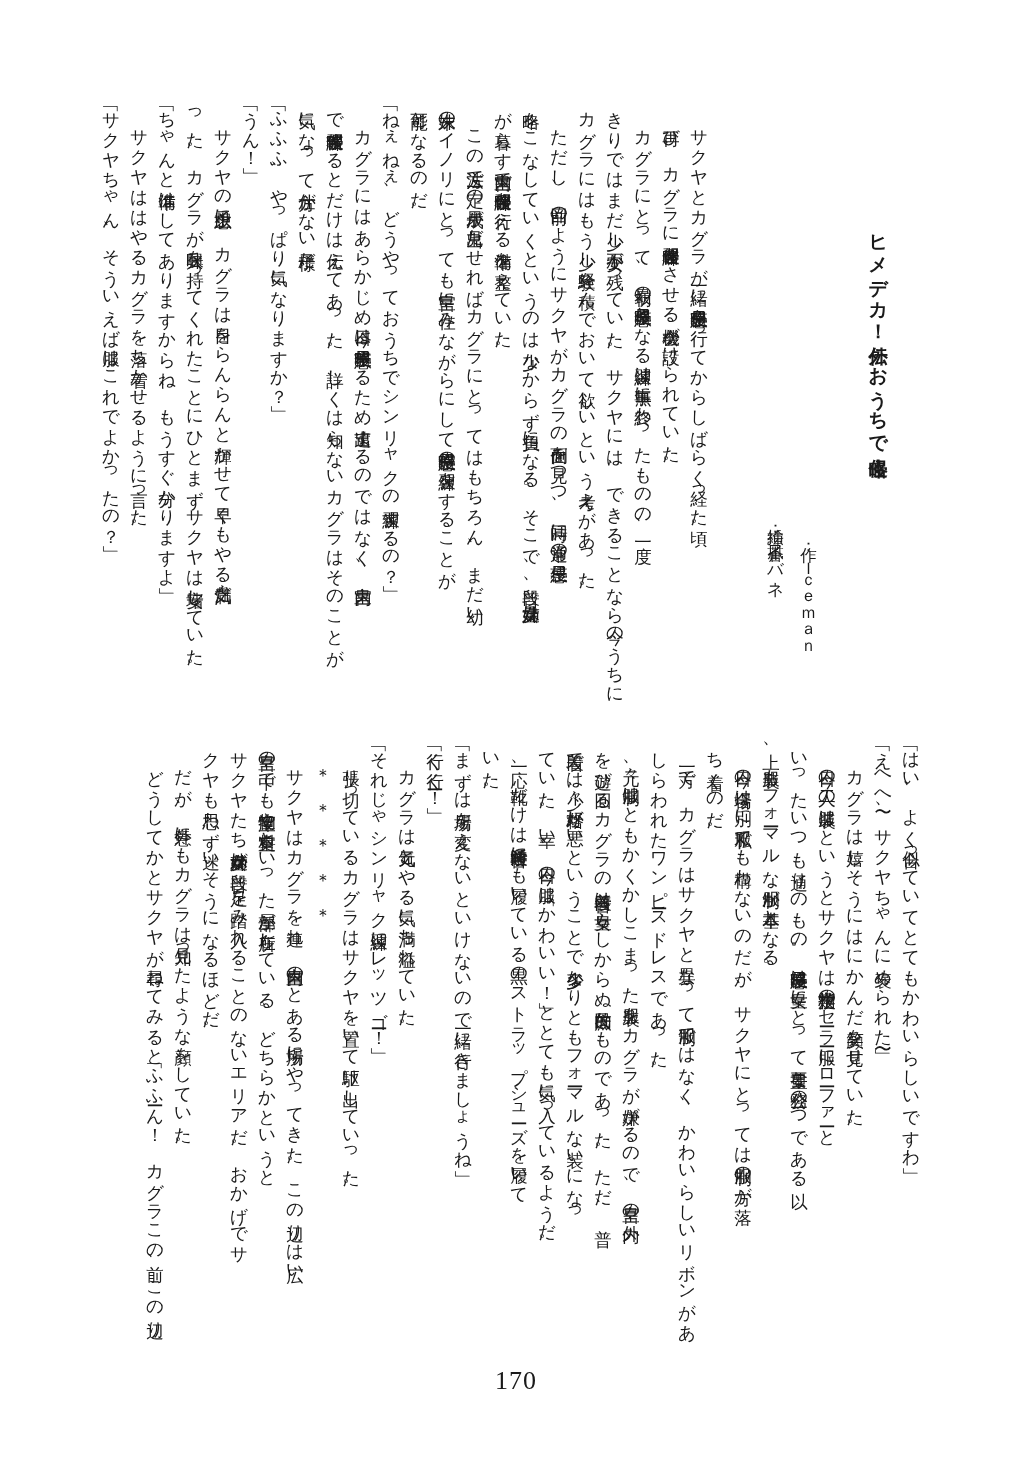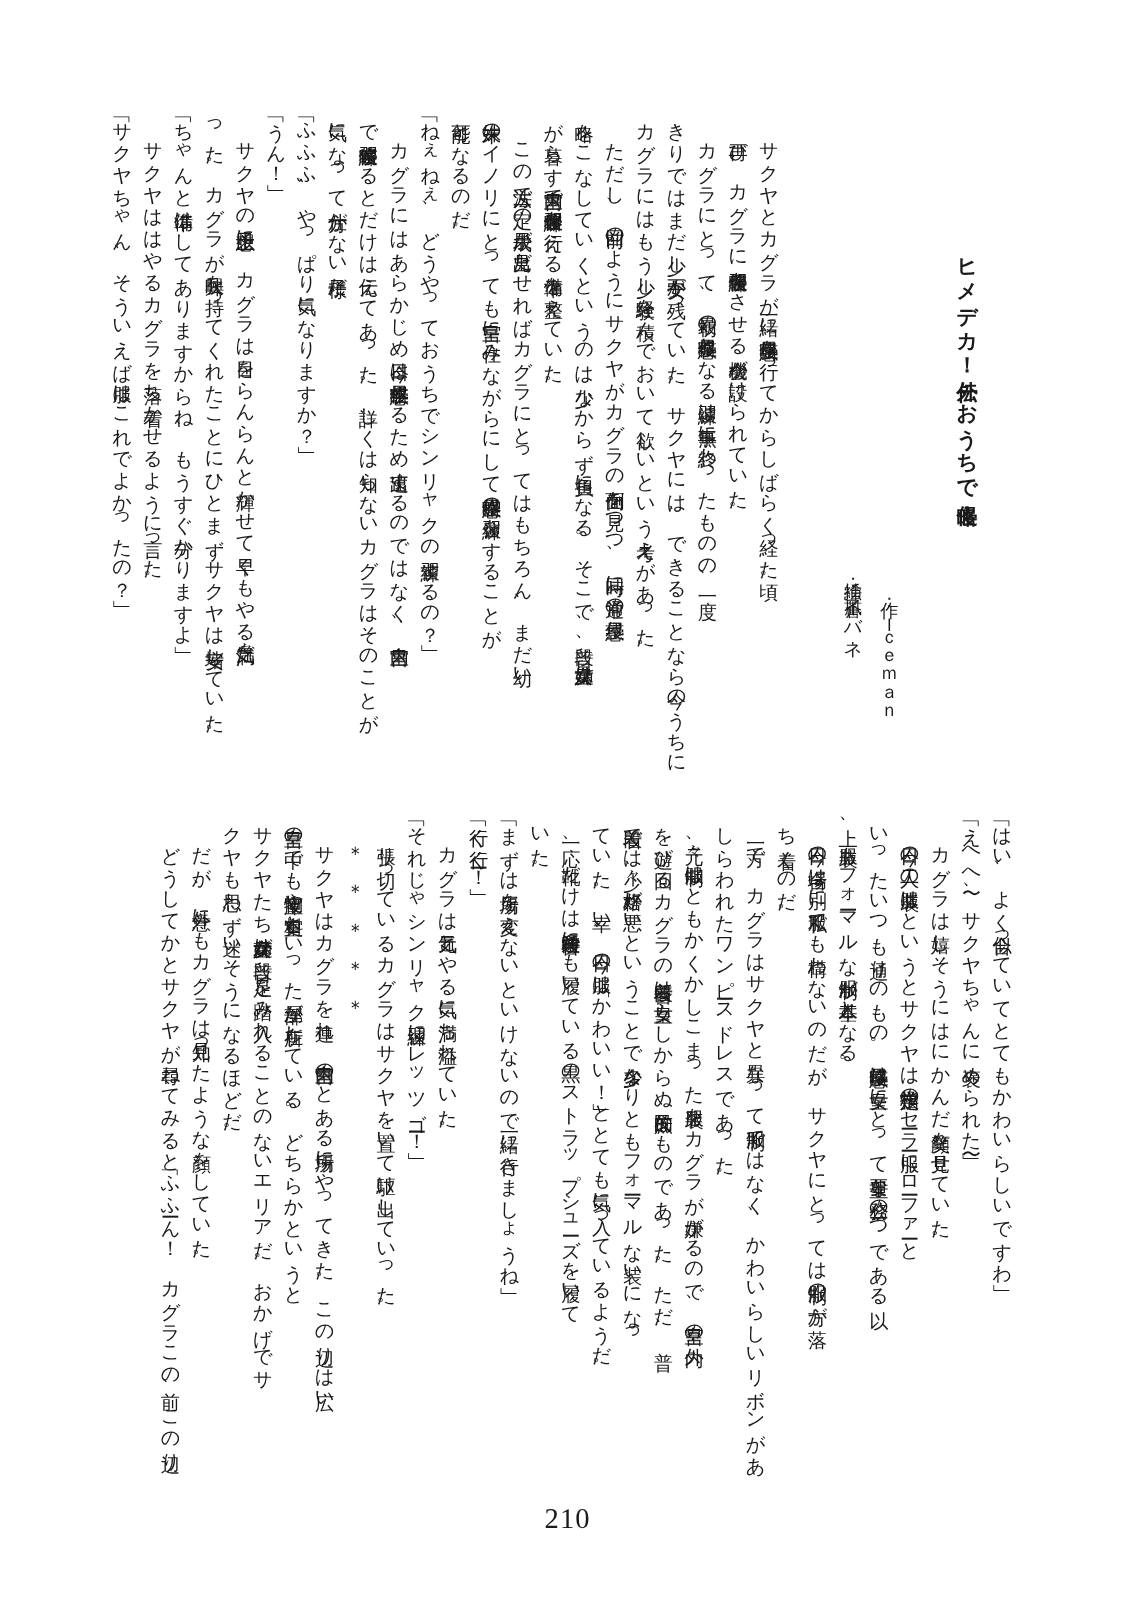--- a/index.html
+++ b/index.html
@@ -121,15 +121,15 @@
     <p>　張り切っているカグラはサクヤを置いて駆け出していった。</p>
     <p>　＊　＊　＊　＊　＊</p>
     <p>　サクヤはカグラを連れ、皇宮内のとある場所にやってきた。この辺りは広い</p>
     <p>皇宮の中でも宝物庫や史料室といった部屋が所在している。どちらかというと</p>
     <p>サクヤたち皇女姉妹が普段、足を踏み入れることのないエリアだ。おかげでサ</p>
     <p>クヤも思わず迷いそうになるほどだ。</p>
     <p>　だが、意外にもカグラは見知ったような顔をしていた。</p>
     <p>　どうしてかとサクヤが尋ねてみると「ふふーん！　カグラこの前、この辺り</p>
   </div>
 
-  <div class="page-number">210</div>
+  <div class="page-number">170</div>
 
 </div>
 
 </body></html>

